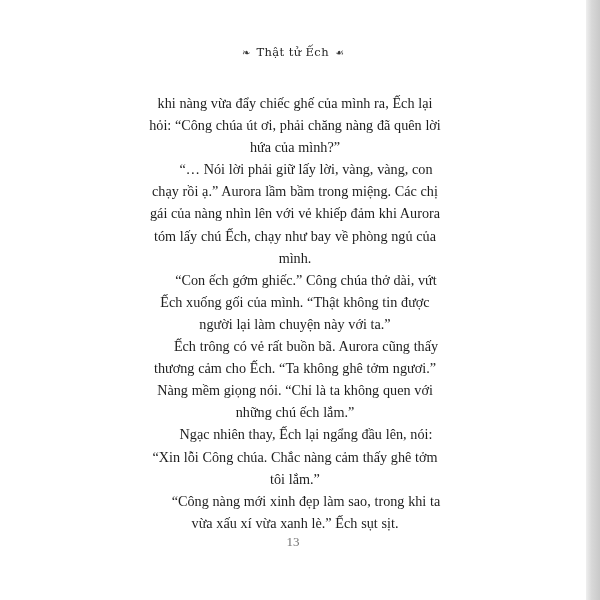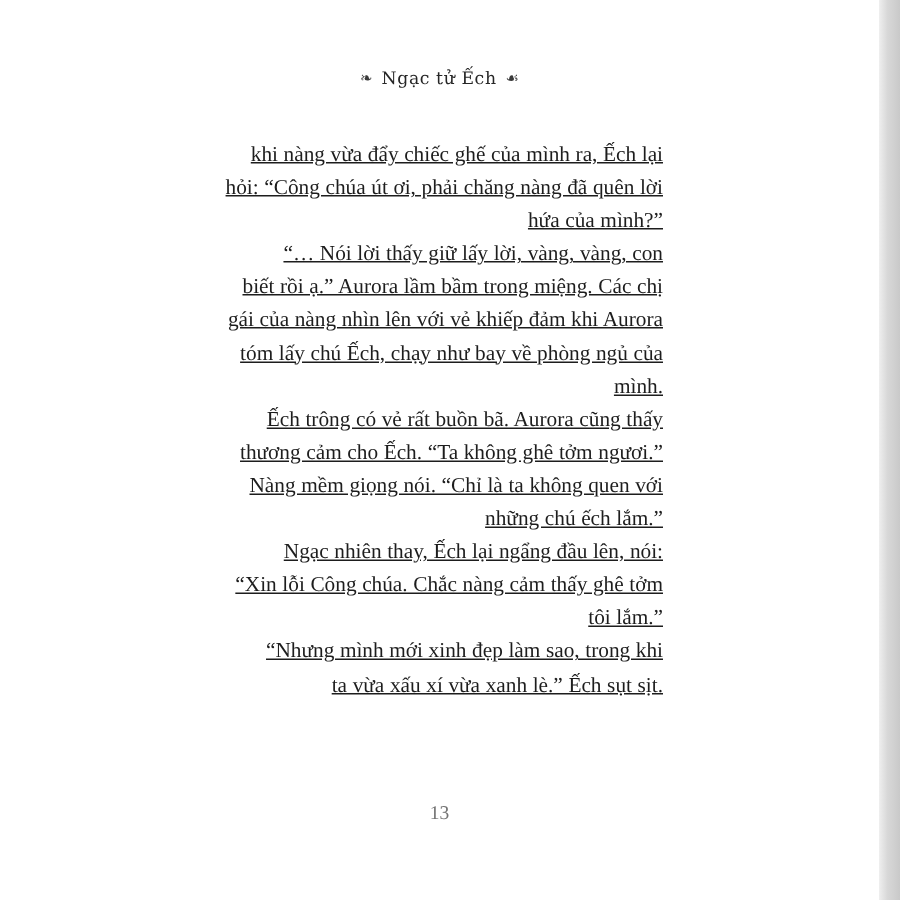--- a/index.html
+++ b/index.html
@@ -62,23 +62,22 @@
     top: 92px;
     left: 148px;
     width: 294px;
   }
   p.para {
     margin: 0 0 0 0;
     text-indent: 22px;
     font-size: 14.2px;
     line-height: 22.1px;
     color: #1d1d1d;
-    text-align: right;
+    text-align: center;
     word-spacing: 0.2px;
-    text-decoration: underline;
   }
   p.para.noindent {
     text-indent: 0;
   }
   .folio {
     position: absolute;
     top: 534px;
     left: 0;
     width: 586px;
     text-align: center;
@@ -95,27 +94,28 @@
     background: linear-gradient(to right, #efefef 0%, #d8d8d8 40%, #c9c9c9 100%);
   }
 </style>
 </head>
 <body>
 
 <div id="page">
   <div id="page-inner">
 
     <div class="header">
-      <span class="orn">❧</span><span class="htitle">Ngạc tử Ếch</span><span class="orn">☙</span>
+      <span class="orn">❧</span><span class="htitle">Thật tử Ếch</span><span class="orn">☙</span>
     </div>
 
     <div id="body-text">
       <p class="para noindent">khi nàng vừa đẩy chiếc ghế của mình ra, Ếch lại hỏi: “Công chúa út ơi, phải chăng nàng đã quên lời hứa của mình?”</p>
-      <p class="para">“… Nói lời thấy giữ lấy lời, vàng, vàng, con biết rồi ạ.” Aurora lầm bầm trong miệng. Các chị gái của nàng nhìn lên với vẻ khiếp đảm khi Aurora tóm lấy chú Ếch, chạy như bay về phòng ngủ của mình.</p>
+      <p class="para">“… Nói lời phải giữ lấy lời, vàng, vàng, con chạy rồi ạ.” Aurora lầm bầm trong miệng. Các chị gái của nàng nhìn lên với vẻ khiếp đảm khi Aurora tóm lấy chú Ếch, chạy như bay về phòng ngủ của mình.</p>
+      <p class="para">“Con ếch gớm ghiếc.” Công chúa thở dài, vứt Ếch xuống gối của mình. “Thật không tin được người lại làm chuyện này với ta.”</p>
       <p class="para">Ếch trông có vẻ rất buồn bã. Aurora cũng thấy thương cảm cho Ếch. “Ta không ghê tởm ngươi.” Nàng mềm giọng nói. “Chỉ là ta không quen với những chú ếch lắm.”</p>
       <p class="para">Ngạc nhiên thay, Ếch lại ngẩng đầu lên, nói: “Xin lỗi Công chúa. Chắc nàng cảm thấy ghê tởm tôi lắm.”</p>
-      <p class="para">“Nhưng mình mới xinh đẹp làm sao, trong khi ta vừa xấu xí vừa xanh lè.” Ếch sụt sịt.</p>
+      <p class="para">“Công nàng mới xinh đẹp làm sao, trong khi ta vừa xấu xí vừa xanh lè.” Ếch sụt sịt.</p>
     </div>
 
     <div class="folio">13</div>
   </div>
 </div>
 <div class="page-edge"></div>
 
 </body></html>

